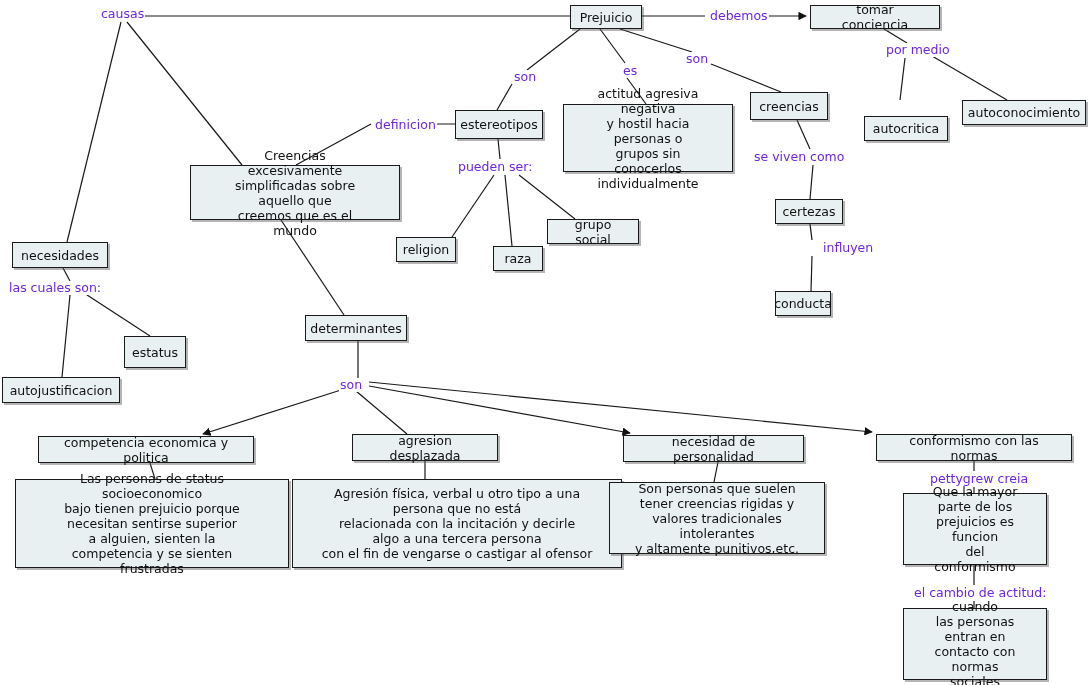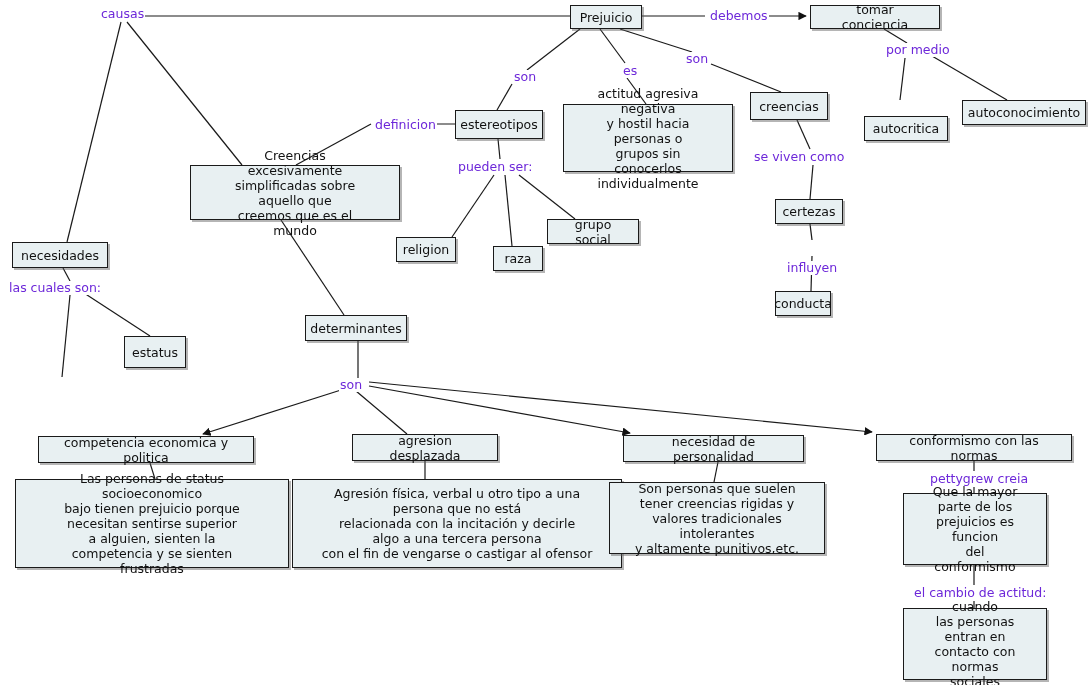--- a/index.html
+++ b/index.html
@@ -161,20 +161,21 @@
   <div class="node" style="left:396px;top:237px;width:60px;height:25px;">religion</div>
 
   <div class="node" style="left:493px;top:246px;width:42px;height:25px;">raza</div>
 
   <div class="node" style="left:547px;top:219px;width:92px;height:25px;">grupo social</div>
 
   <div class="node" style="left:12px;top:242px;width:96px;height:26px;">necesidades</div>
 
   <div class="node" style="left:124px;top:336px;width:62px;height:32px;">estatus</div>
 
+  <div class="node" style="left:2px;top:377px;width:118px;height:26px;">autojustificacion</div>
 
   <div class="node" style="left:305px;top:315px;width:102px;height:26px;">determinantes</div>
 
   <div class="node" style="left:38px;top:436px;width:216px;height:27px;">competencia economica y politica</div>
 
   <div class="node" style="left:15px;top:479px;width:274px;height:89px;">Las personas de status socioeconomico
 bajo tienen prejuicio porque
 necesitan sentirse superior
 a alguien, sienten la
 competencia y se sienten frustradas</div>
@@ -217,21 +218,21 @@
   <div class="link-label" style="left:622px;top:64px;">es</div>
 
   <div class="link-label" style="left:685px;top:52px;">son</div>
 
   <div class="link-label" style="left:374px;top:118px;">definicion</div>
 
   <div class="link-label" style="left:457px;top:160px;">pueden ser:</div>
 
   <div class="link-label" style="left:753px;top:150px;">se viven como</div>
 
-  <div class="link-label" style="left:786px;top:241px;margin-top:20px;">influyen</div>
+  <div class="link-label" style="left:822px;top:241px;">influyen</div>
 
   <div class="link-label" style="left:8px;top:281px;">las cuales son:</div>
 
   <div class="link-label" style="left:339px;top:378px;">son</div>
 
   <div class="link-label" style="left:929px;top:472px;">pettygrew creia</div>
 
   <div class="link-label" style="left:913px;top:586px;">el cambio de actitud:</div>
 
 </div>

